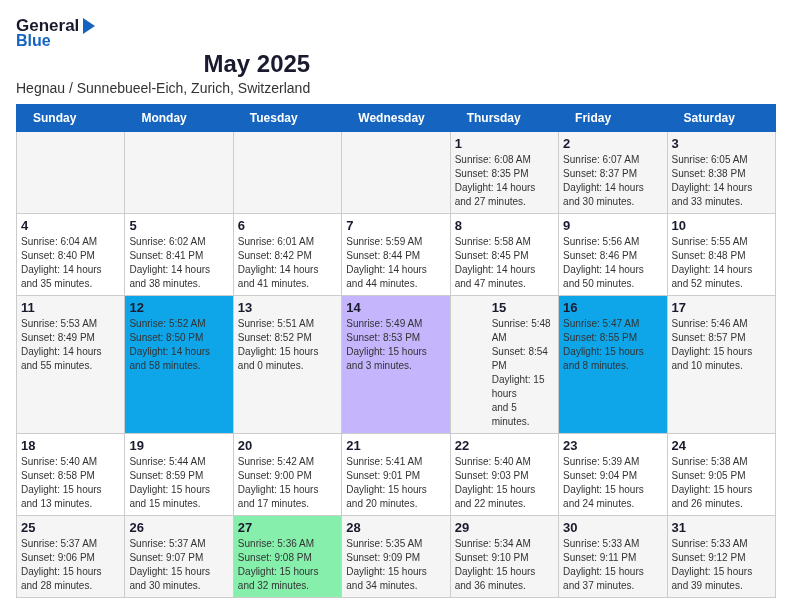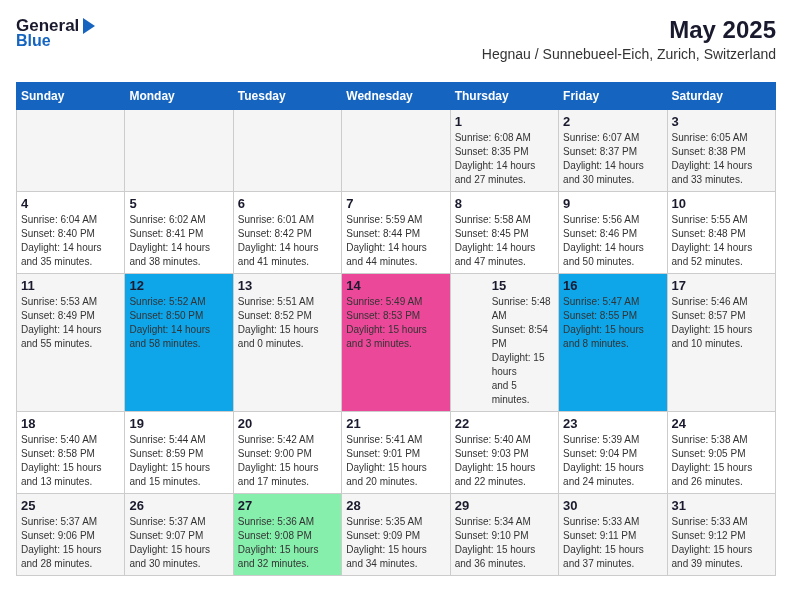--- a/index.html
+++ b/index.html
@@ -7,21 +7,22 @@
       font-family: Arial, sans-serif;
       background: #fff;
       width: 792px;
       min-height: 612px;
       padding: 16px;
     }
     .header-section {
       display: flex;
       justify-content: space-between;
       align-items: flex-start;
-      margin-bottom: 20px;
+      margin-bottom: 8px;
+      flex-direction: column;
     }
     .title-section {
       text-align: right;
     }
     .calendar-title {
       font-size: 24px;
       font-weight: bold;
       color: #1a1a2e;
     }
     .calendar-subtitle {
@@ -30,21 +31,21 @@
       margin-top: 2px;
     }
     .calendar-table {
       width: 100%;
       border-collapse: collapse;
       font-size: 11px;
     }
     .calendar-table th {
       background-color: #1565c0;
       color: #fff;
-      padding: 6px 4px;
+      padding: 6px 16px;
       text-align: left;
       font-size: 12px;
       font-weight: bold;
       border: 1px solid #1565c0;
     }
     .calendar-table td {
       border: 1px solid #ccc;
       vertical-align: top;
       padding: 4px;
       width: calc(100% / 7);
@@ -199,21 +200,21 @@
 Daylight: 14 hours
 and 58 minutes.</div>
         </td>
         <td style="background-color: rgb(245, 245, 245);">
           <span class="day-number">13</span>
           <div class="day-info" style="white-space: pre-line;">Sunrise: 5:51 AM
 Sunset: 8:52 PM
 Daylight: 15 hours
 and 0 minutes.</div>
         </td>
-        <td style="background-color: #ec4899;">
+        <td style="background-color: #c4b5fd;">
           <span class="day-number">14</span>
           <div class="day-info" style="white-space: pre-line;">Sunrise: 5:49 AM
 Sunset: 8:53 PM
 Daylight: 15 hours
 and 3 minutes.</div>
         </td>
         <td style="background-color: rgb(245, 245, 245); padding-left: 41px;">
           <span class="day-number">15</span>
           <div class="day-info" style="white-space: pre-line;">Sunrise: 5:48 AM
 Sunset: 8:54 PM

